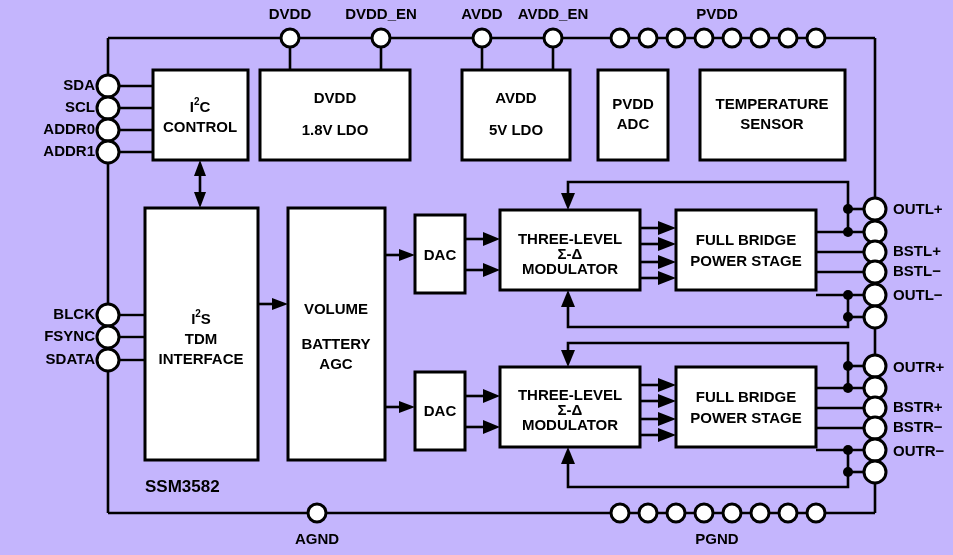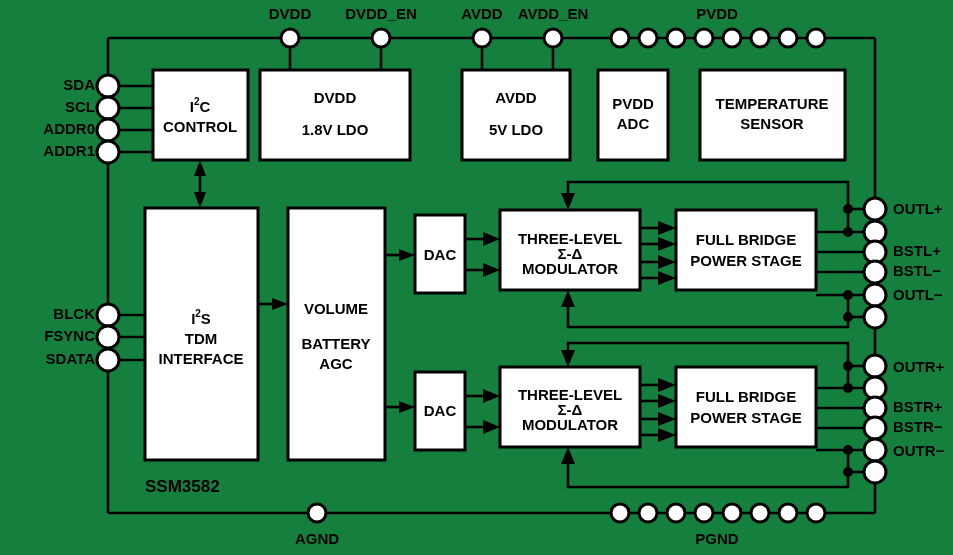--- a/index.html
+++ b/index.html
@@ -4,21 +4,21 @@
 <style>
   html, body {
     margin: 0;
     padding: 0;
     background: #ffffff;
   }
   #diagram-root {
     position: relative;
     width: 953px;
     height: 555px;
-    background: #15803d;
+    background: #c4b5fd;
     font-family: "Liberation Sans", sans-serif;
     overflow: hidden;
   }
   svg.canvas {
     position: absolute;
     left: 0;
     top: 0;
     width: 953px;
     height: 555px;
   }

